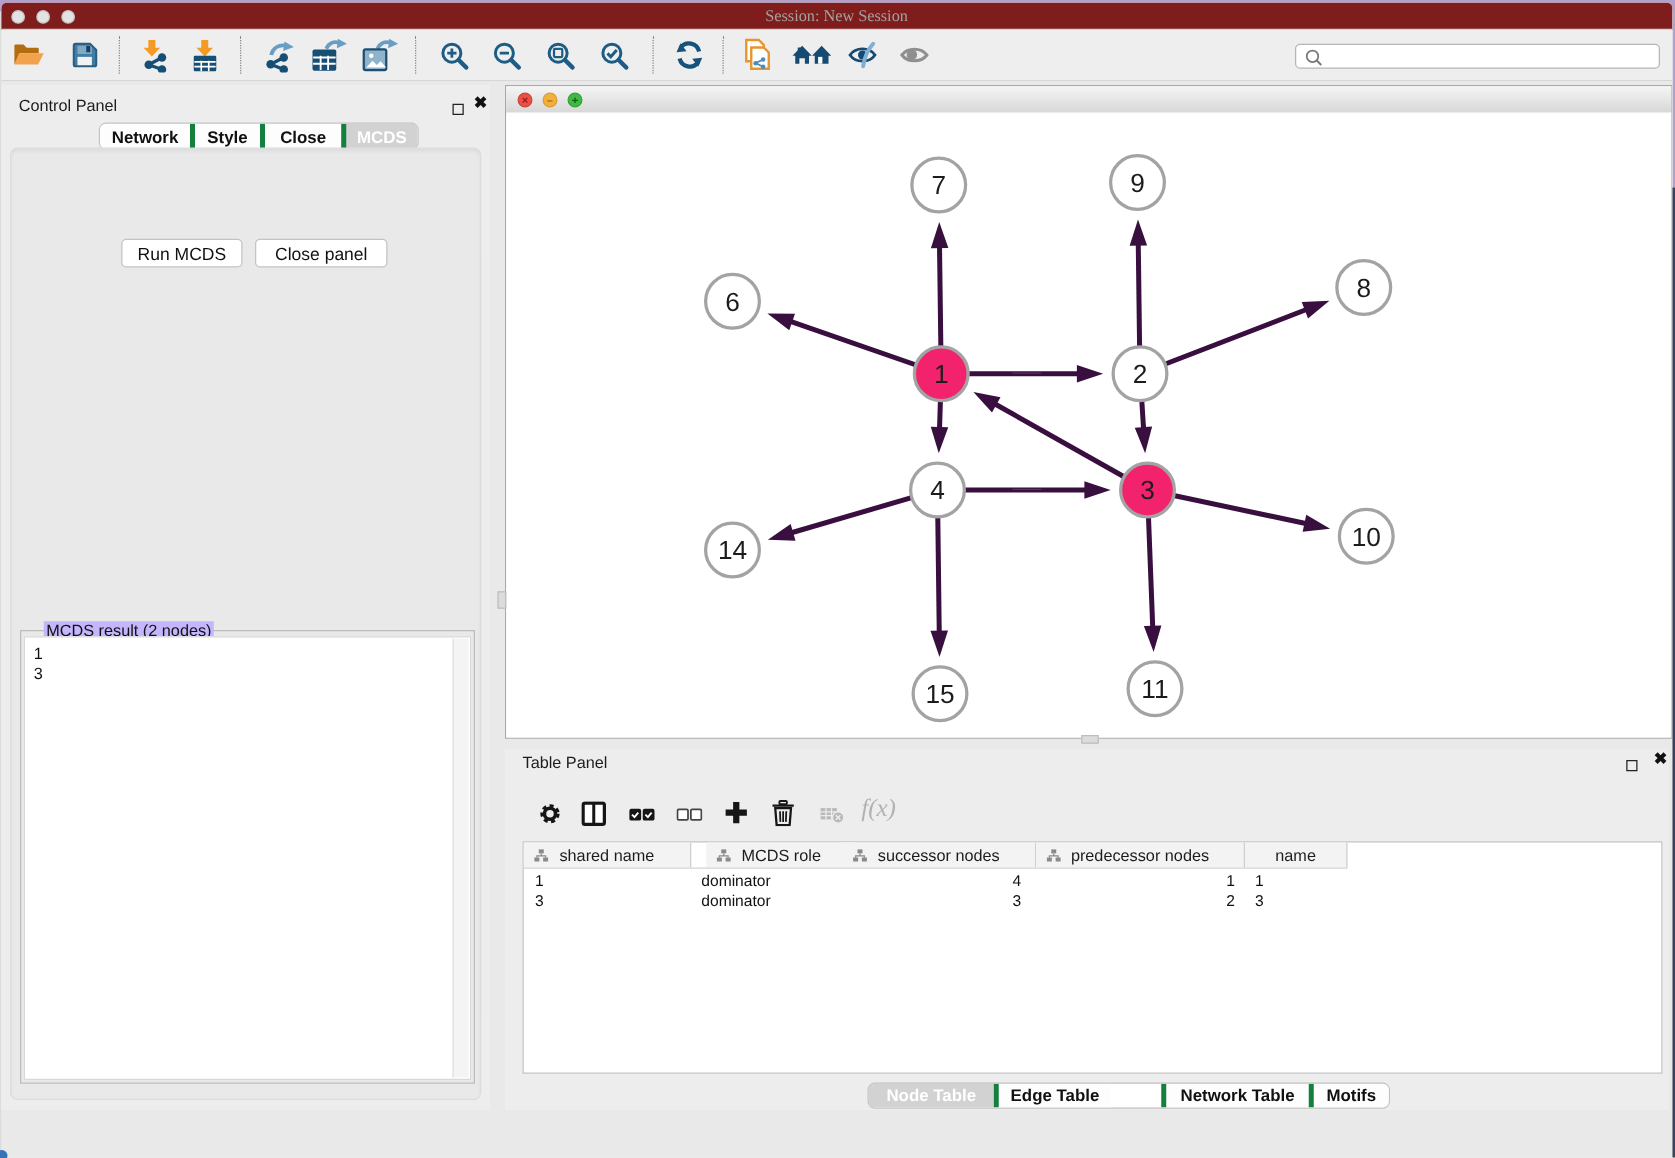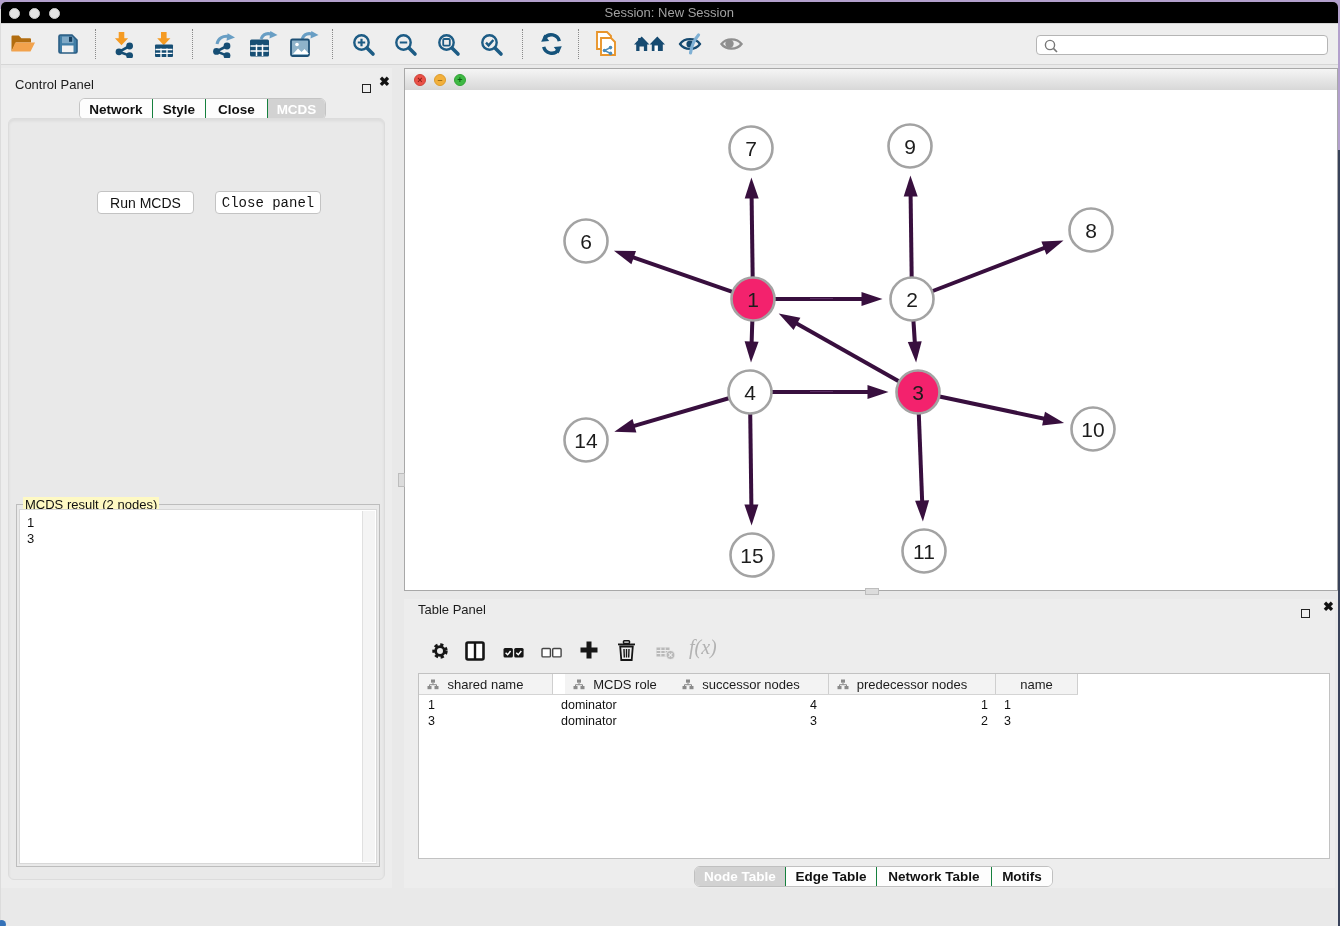--- a/index.html
+++ b/index.html
@@ -3,54 +3,54 @@
 <style>
 html,body{margin:0;padding:0;width:1340px;height:926px;overflow:hidden;
  font-family:"Liberation Sans",sans-serif;-webkit-font-smoothing:antialiased;}
 #app{position:absolute;inset:0;background:#dcdcdc;}
 #topstrip{position:absolute;top:0;left:0;right:0;height:9px;background:#b3a0cd;}
 #rpurple{position:absolute;right:0;top:0;width:2.5px;height:150px;background:#b3a0cd;}
 .abs{position:absolute;}
 #win{position:absolute;left:1px;top:2px;right:2.5px;bottom:0;background:#e9e9e9;
  border-radius:5px 5px 0 0;overflow:hidden;}
 #rightstrip{position:absolute;right:0;top:150px;bottom:0;width:2.5px;background:#39425a;}
-#titlebar{position:absolute;left:0;top:0;right:0;height:21px;background:#000000;
- border-bottom:1px solid #d2d2d2;}
+#titlebar{position:absolute;left:0;top:0;right:0;height:21px;background:#7f1d1d;
+ border-bottom:1px solid #d2d2d2;font-family:Liberation Serif, serif;}
 .tl{position:absolute;top:6px;width:11px;height:11px;border-radius:50%;
  background:#e3e3e3;border:1px solid #c7c7c7;box-sizing:border-box;}
 #wtitle{position:absolute;top:3px;left:0;right:0;text-align:center;font-size:13px;
  color:#a2a2a2;}
 #toolbar{position:absolute;left:0;top:22px;right:0;height:40px;background:#eeeeee;
  border-bottom:1px solid #d6d6d6;}
 .tbi{position:absolute;top:0;height:40px;display:flex;align-items:center;justify-content:center;}
 .sep{position:absolute;top:5px;height:30px;width:0;border-left:1px dotted #8a8a8a;}
 #search{position:absolute;left:1035px;top:11px;width:290px;height:18px;background:#fff;
  border:1px solid #b5b5b5;border-radius:4px;}
 #main{position:absolute;left:0;top:63px;right:0;bottom:35px;background:#e9e9e9;}
 
 #cp{position:absolute;left:0;top:3px;width:391px;bottom:3px;background:#ededed;}
 .phead{font-size:13px;color:#1c1c1c;}
 .sqicon{width:9px;height:9px;border:1.5px solid #222;box-sizing:border-box;display:inline-block;}
 .xicon{font-size:13px;font-weight:bold;color:#111;}
 .tabgrp{position:absolute;display:flex;border:1px solid #c4c4c4;border-radius:6px;
  overflow:hidden;background:#fff;}
 .tab{font-size:13.5px;font-weight:bold;color:#111;display:flex;align-items:center;
- justify-content:center;border-left:1px solid #15803d;background:#fdfdfd;}
+ justify-content:center;border-left:4px solid #15803d;background:#fdfdfd;}
 .tab:first-child{border-left:none;}
 .tab.sel{background:#d2d2d2;color:#fff;}
 #cpcontent{position:absolute;left:7px;right:7px;top:50px;bottom:8px;background:#e9e9e9;
  border:1px solid #dcdcdc;border-radius:6px;box-shadow:inset 0 2px 3px rgba(0,0,0,0.06);}
 .btn{position:absolute;background:#fff;border:1px solid #c3c3c3;border-radius:4px;
  font-size:14px;color:#111;display:flex;align-items:center;justify-content:center;}
 #dropdown{position:absolute;left:37px;top:42px;width:311px;height:19px;background:#fff;
  border:1px solid #b9b9b9;border-radius:4px;font-size:14px;color:#111;
  display:flex;align-items:center;padding-left:13px;box-sizing:border-box;}
 #fieldset{position:absolute;left:7px;top:385px;right:4px;bottom:12px;
  border:1px solid #bdbdbd;}
-#fslabel{position:absolute;left:6px;top:-8px;background:#fef9c3;padding:0 2px;
+#fslabel{position:absolute;left:18px;top:-8px;background:#c4b5fd;padding:0 2px;
  font-size:13px;color:#111;}
 #fsarea{position:absolute;left:2px;top:4px;right:2px;bottom:2px;background:#fff;
  border:1px solid #d8d8d8;font-size:13px;color:#111;}
 #fsscroll{position:absolute;right:1px;top:1px;width:12px;bottom:1px;background:#f4f4f4;
  border-left:1px solid #e0e0e0;}
 
 #nw{position:absolute;left:403px;top:3px;width:934px;height:523px;background:#fff;
  border:1px solid #a8a8a8;box-sizing:border-box;}
 #nwtitle{position:absolute;left:0;top:0;right:0;height:22px;
  background:linear-gradient(#f5f5f5,#d6d6d6);border-bottom:1px solid #ababab;}
@@ -244,21 +244,21 @@
       <div class="abs" style="left:361px;top:11px;"><span class="sqicon"></span></div>
       <div class="abs xicon" style="left:378px;top:6px;">✖</div>
       <div class="tabgrp" style="left:78px;top:30px;height:20px;">
         <div class="tab" style="width:72px;">Network</div>
         <div class="tab" style="width:52px;">Style</div>
         <div class="tab" style="width:61px;">Close</div>
         <div class="tab sel" style="width:57px;">MCDS</div>
       </div>
       <div id="cpcontent">
         <div class="btn" style="left:88px;top:72px;width:95px;height:21px;">Run MCDS</div>
-        <div class="btn" style="left:206px;top:72px;width:104px;height:21px;font-family:Liberation Mono, monospace;">Close panel</div>
+        <div class="btn" style="left:195px;top:72px;width:104px;height:21px;">Close panel</div>
         <div id="fieldset">
           <div id="fslabel">MCDS result (2 nodes)</div>
           <div id="fsarea">
             <div style="padding:5px 0 0 7px;line-height:16px;">1<br>3</div>
             <div id="fsscroll"></div>
           </div>
         </div>
       </div>
     </div>
     <div id="nw">
@@ -425,23 +425,23 @@
         <div class="td" style="left:340px;top:24px;width:58px;text-align:right;">4</div>
         <div class="td" style="left:500px;top:24px;width:69px;text-align:right;">1</div>
         <div class="td" style="left:585px;top:24px;">1</div>
         <div class="td" style="left:9px;top:40px;">3</div>
         <div class="td" style="left:142px;top:40px;">dominator</div>
         <div class="td" style="left:340px;top:40px;width:58px;text-align:right;">3</div>
         <div class="td" style="left:500px;top:40px;width:69px;text-align:right;">2</div>
         <div class="td" style="left:585px;top:40px;">3</div>
       </div>
       <div id="tptabs">
-        <div class="tab sel" style="width:90px;">Node Table</div>
+        <div class="tab sel" style="width:100px;">Node Table</div>
         <div class="tab" style="width:90px;">Edge Table</div>
-        <div class="tab" style="width:114px;">Network Table</div>
+        <div class="tab" style="width:114px;margin-left:40px;">Network Table</div>
         <div class="tab" style="width:60px;">Motifs</div>
       </div>
     </div>
   </div>
 </div>
 <div id="rightstrip"></div>
 <div style="position:absolute;left:-3px;bottom:-3px;width:9px;height:9px;border-radius:50%;background:#3572b8;"></div>
 </div>
 
 </body></html>

